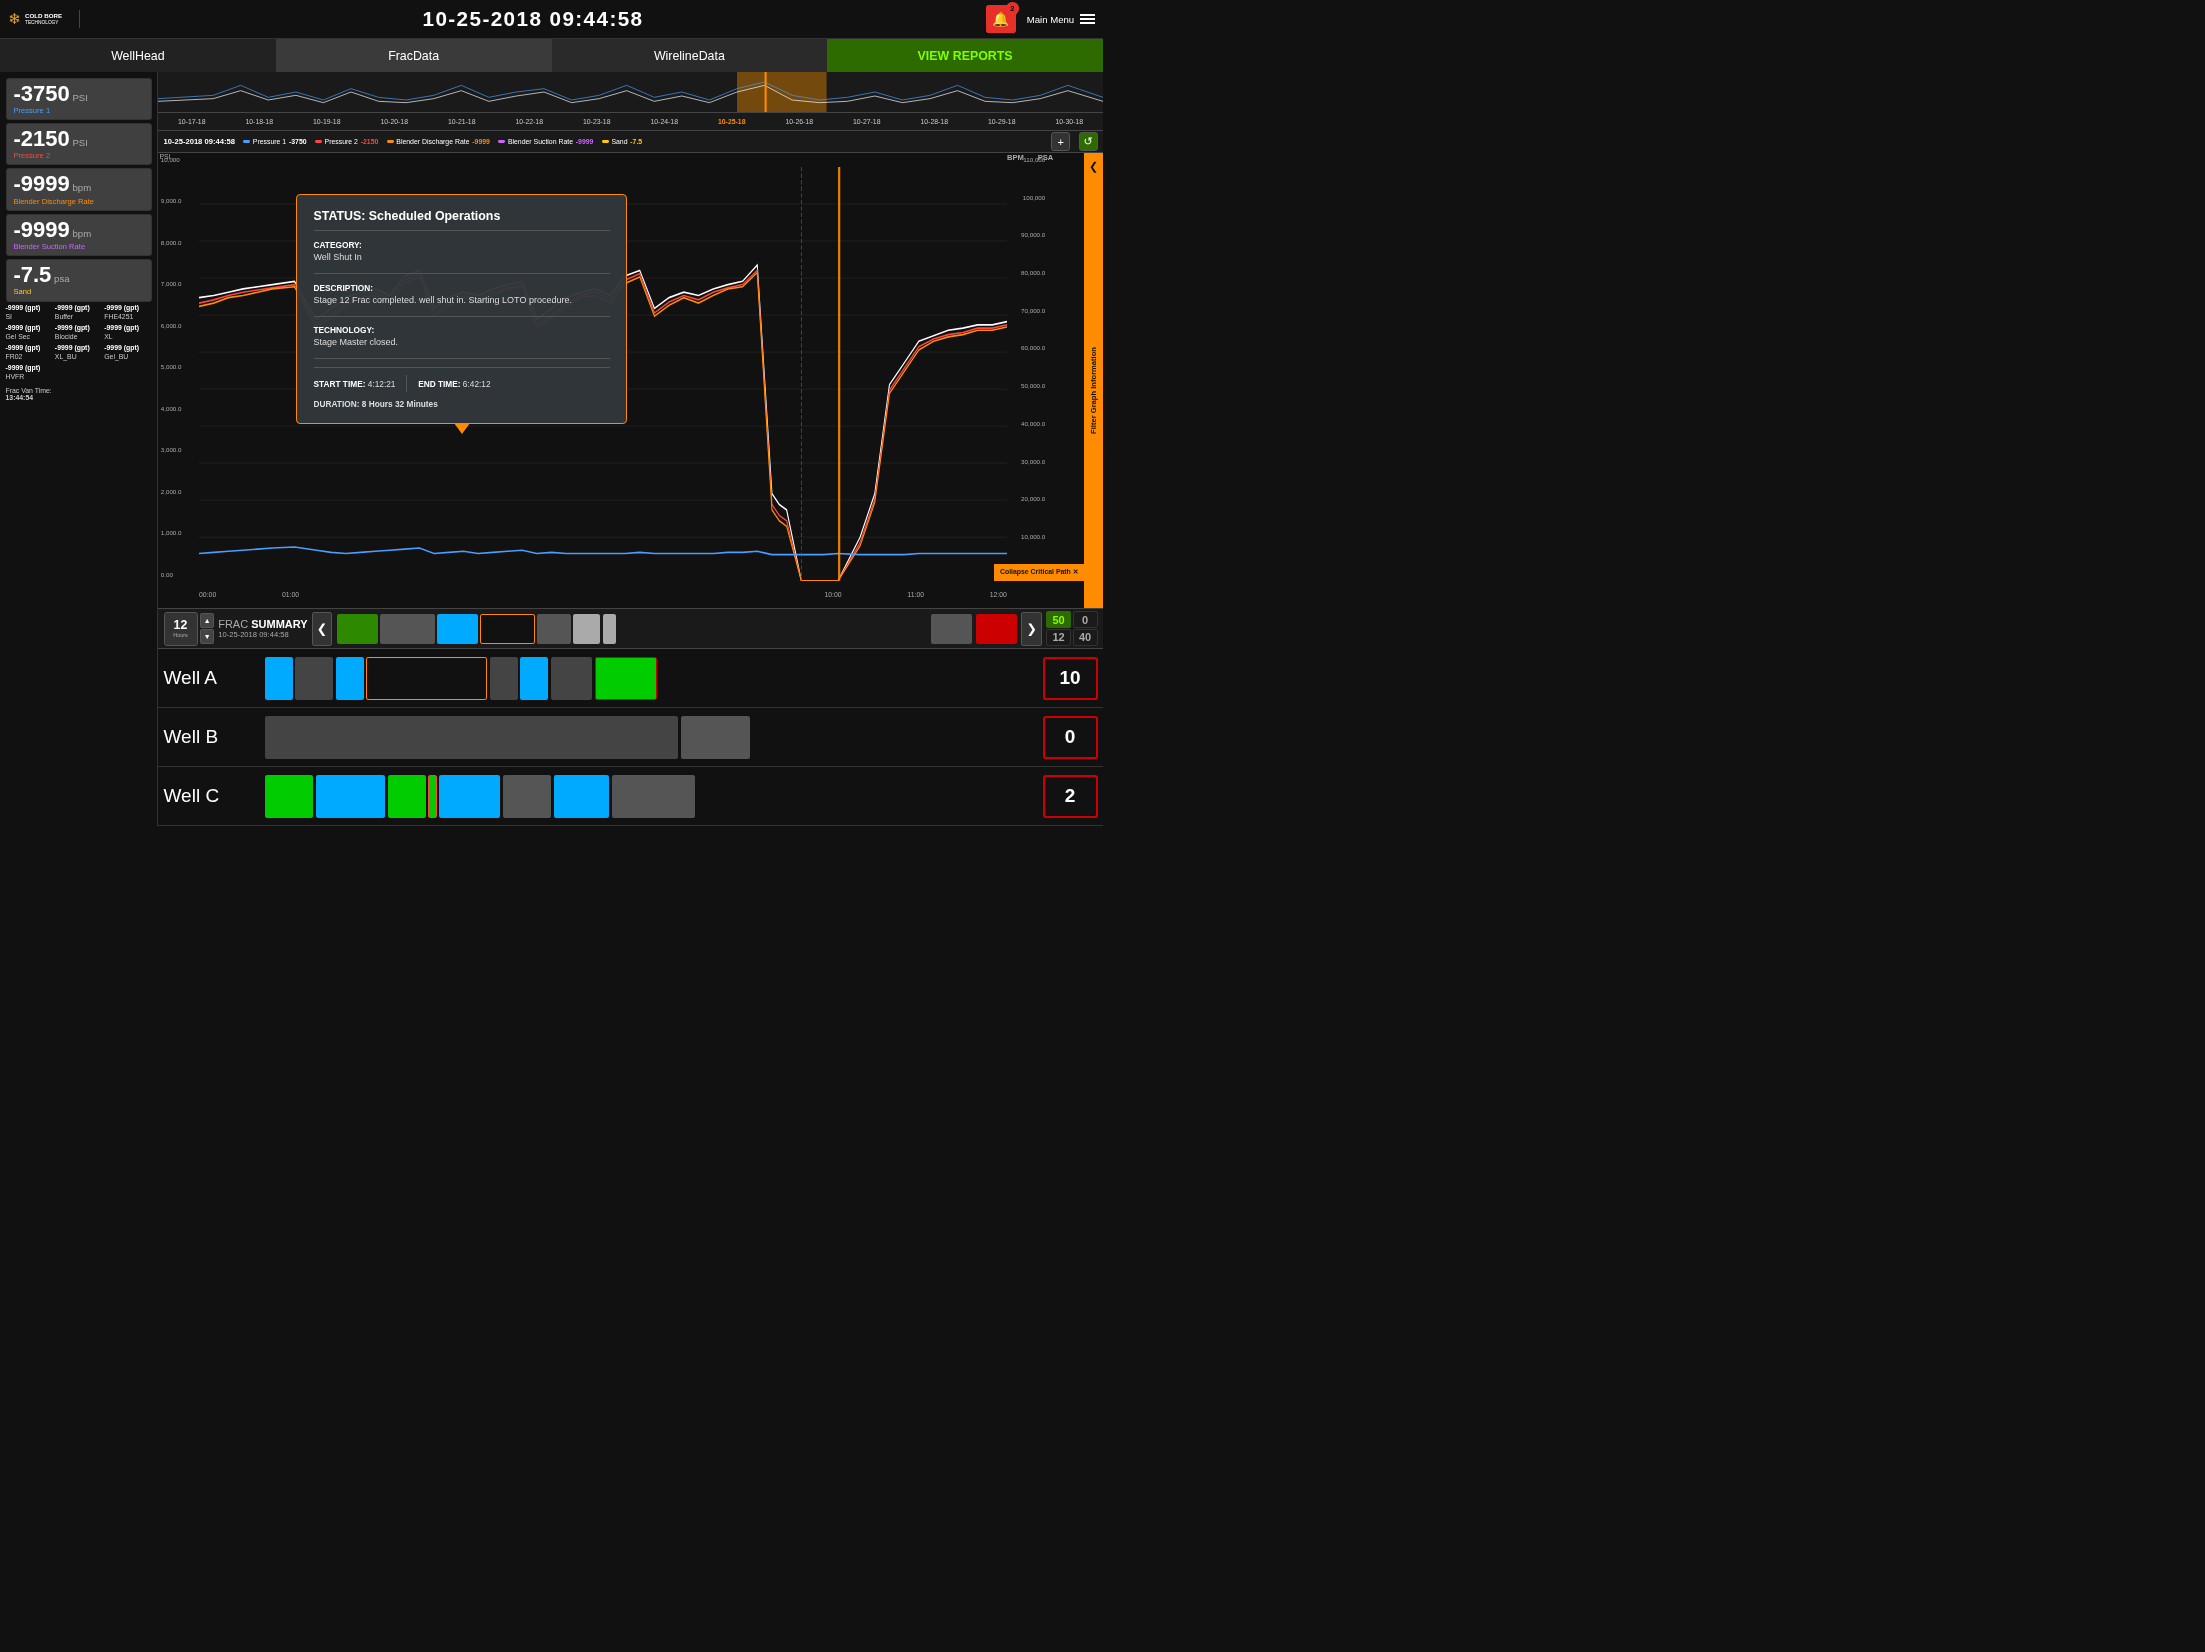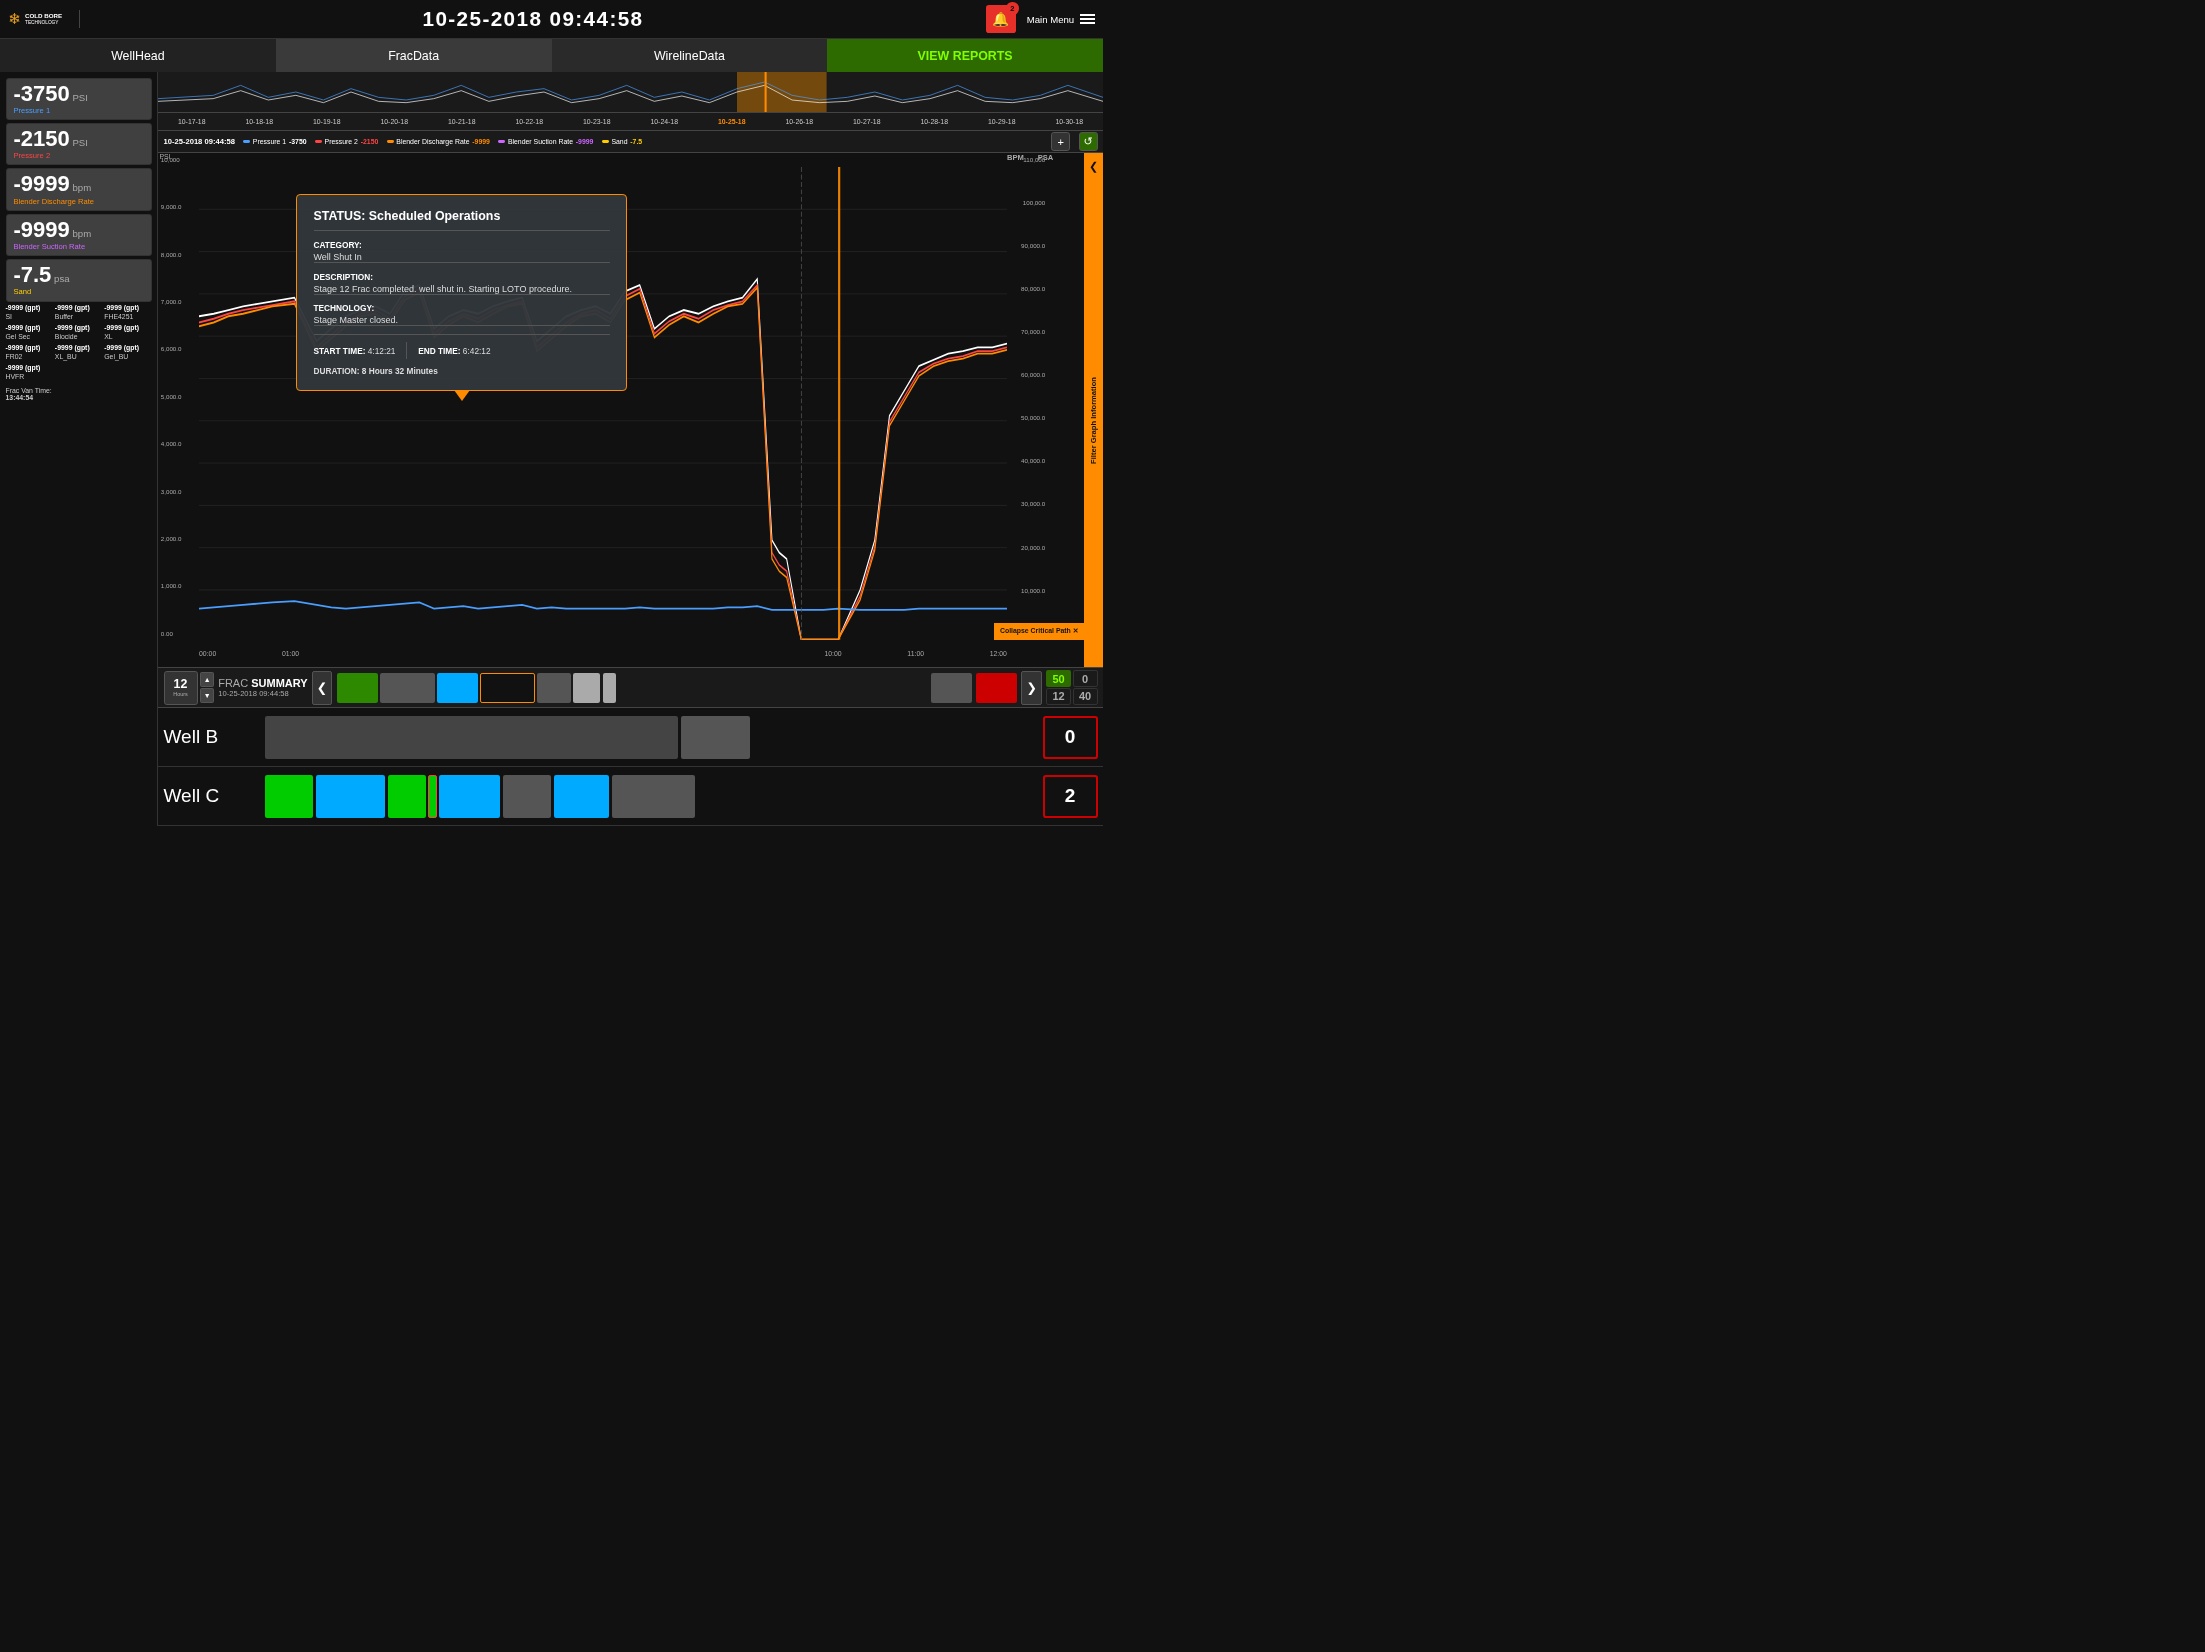--- a/index.html
+++ b/index.html
@@ -354,21 +354,21 @@
       border-top: 11px solid #ff8c00;
     }
     .popup-title {
       font-size: 12.4px;
       font-weight: bold;
       color: #fff;
       margin-bottom: 9.6px;
       padding-bottom: 6.9px;
       border-bottom: 0.7px solid #555;
     }
-    .popup-section { margin-bottom: 8.3px; padding-bottom: 0; border-bottom: 0.7px solid #555; }
+    .popup-section { margin-bottom: 8.3px; padding-bottom: 11px; border-bottom: 0.7px solid #555; }
     .popup-section:last-of-type { border-bottom: none; }
     .popup-label { font-size: 8.3px; font-weight: bold; color: #fff; margin-bottom: 2.1px; }
     .popup-value { font-size: 9px; color: #ddd; }
     .popup-times {
       display: flex;
       align-items: center;
       gap: 11px;
       margin-top: 6.9px;
       padding-top: 6.9px;
       border-top: 0.7px solid #555;
@@ -899,20 +899,36 @@
           <div class="count-box count-green">50</div>
           <div class="count-box count-dark">0</div>
         </div>
         <div class="count-row">
           <div class="count-box count-dark">12</div>
           <div class="count-box count-dark">40</div>
         </div>
       </div>
     </div>
 
+    <div class="well-row">
+      <div class="well-label">
+        <span style="font-weight:300">Well </span><span>A</span>
+      </div>
+      <div class="well-blocks">
+        <div class="well-block" style="width:27.5px;background:#00aaff"></div>
+        <div class="well-block" style="width:38px;background:#444"></div>
+        <div class="well-block" style="width:27.5px;background:#00aaff"></div>
+        <div class="well-block" style="width:121px;background:#111;border:1.4px solid #ff8c00"></div>
+        <div class="well-block" style="width:27.5px;background:#444"></div>
+        <div class="well-block" style="width:27.5px;background:#00aaff"></div>
+        <div class="well-block" style="width:41px;background:#444"></div>
+        <div class="well-block" style="width:62px;background:#00cc00;border:1.4px solid #cc0000"></div>
+      </div>
+      <div class="well-count-box">10</div>
+    </div>
 
     <div class="well-row">
       <div class="well-label">
         <span style="font-weight:300">Well </span><span>B</span>
       </div>
       <div class="well-blocks">
         <div class="well-block" style="width:413px;background:#444"></div>
         <div class="well-block" style="width:69px;background:#555"></div>
       </div>
       <div class="well-count-box">0</div>

